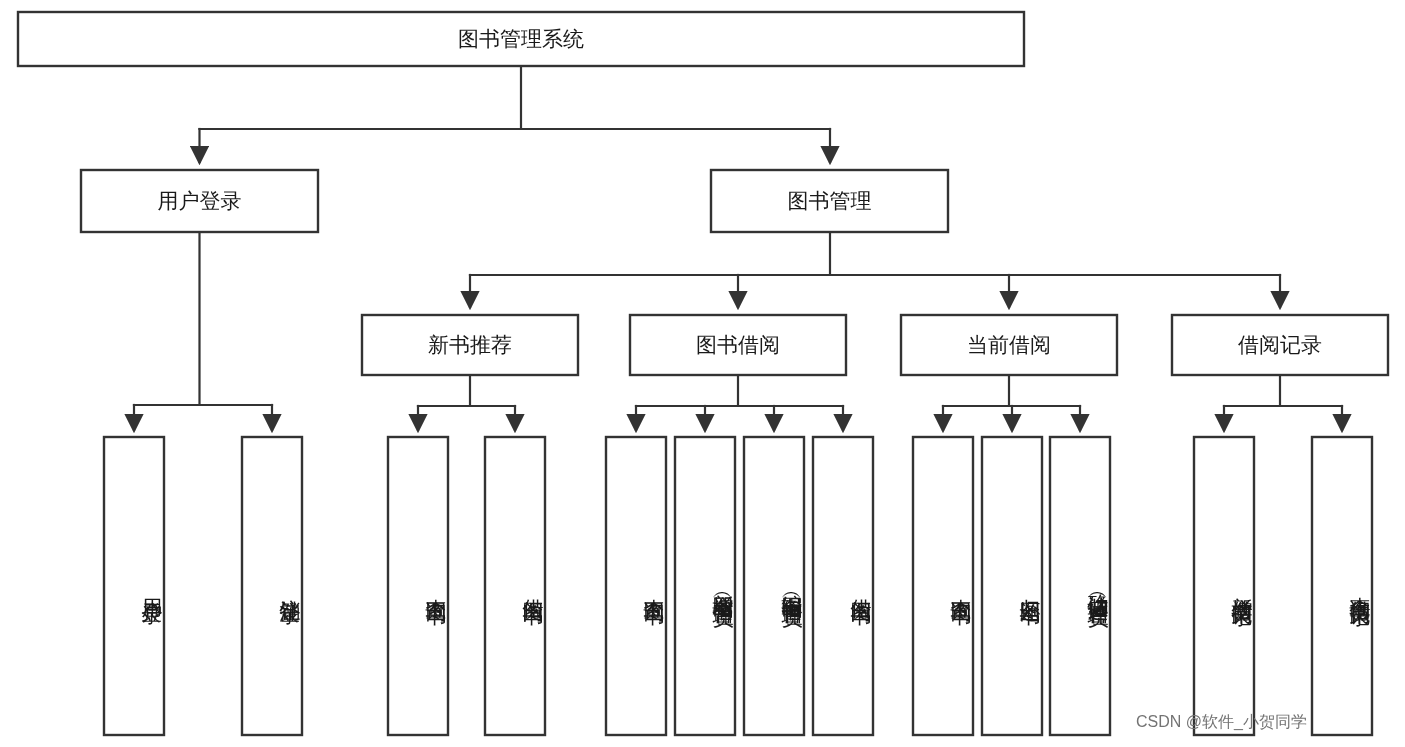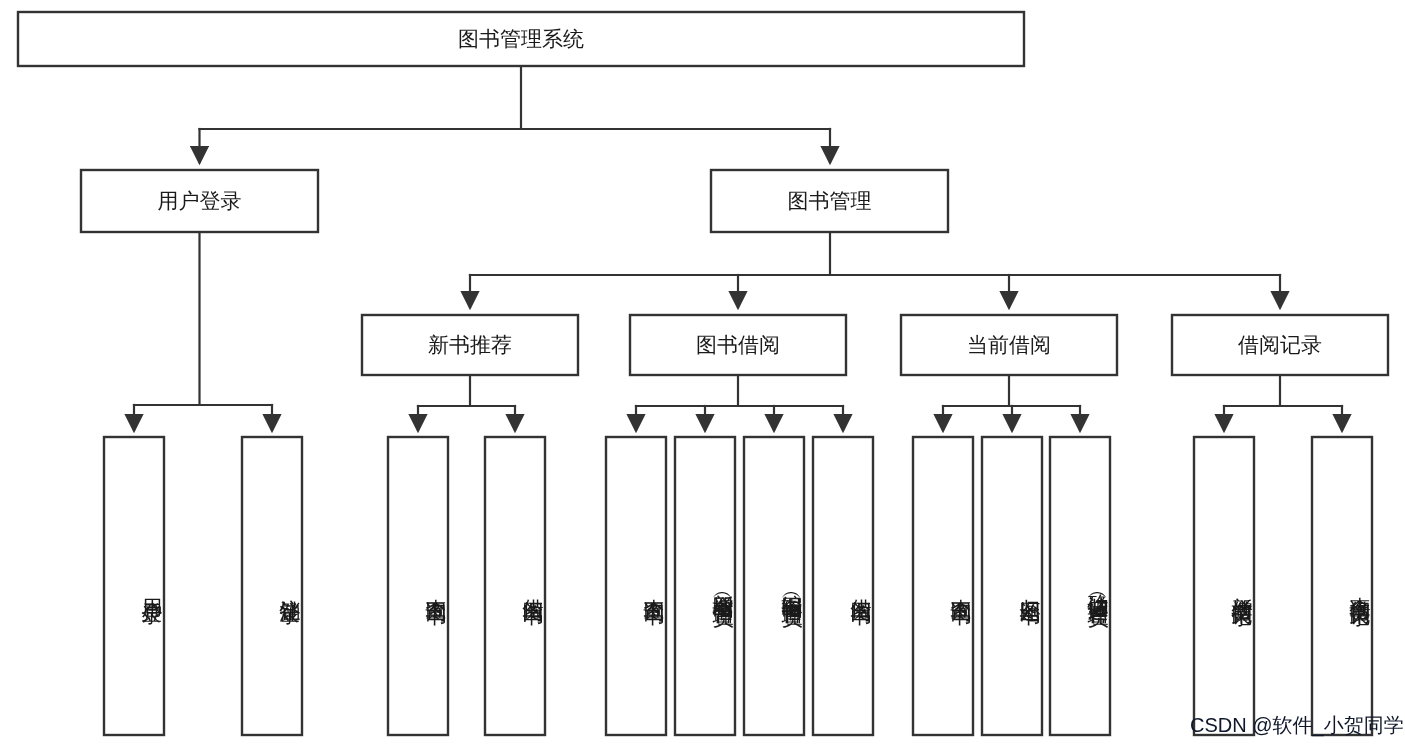--- a/index.html
+++ b/index.html
@@ -61,24 +61,24 @@
     letter-spacing: 2px;
     display: flex;
     align-items: flex-start;
     justify-content: center;
     white-space: nowrap;
     pointer-events: none;
   }
   .watermark {
     position: absolute;
     font-family: "Liberation Sans", "DejaVu Sans", sans-serif;
-    font-size: 20px;
-    color: #0f172a;
+    font-size: 16px;
+    color: #737373;
     white-space: nowrap;
-    left: 1190px;
+    left: 1136px;
     top: 712px;
   }
 </style>
 </head>
 <body>
 
 <div id="diagram-root">
 
   <svg class="diagram-svg" viewBox="0 0 1405 747">
 

